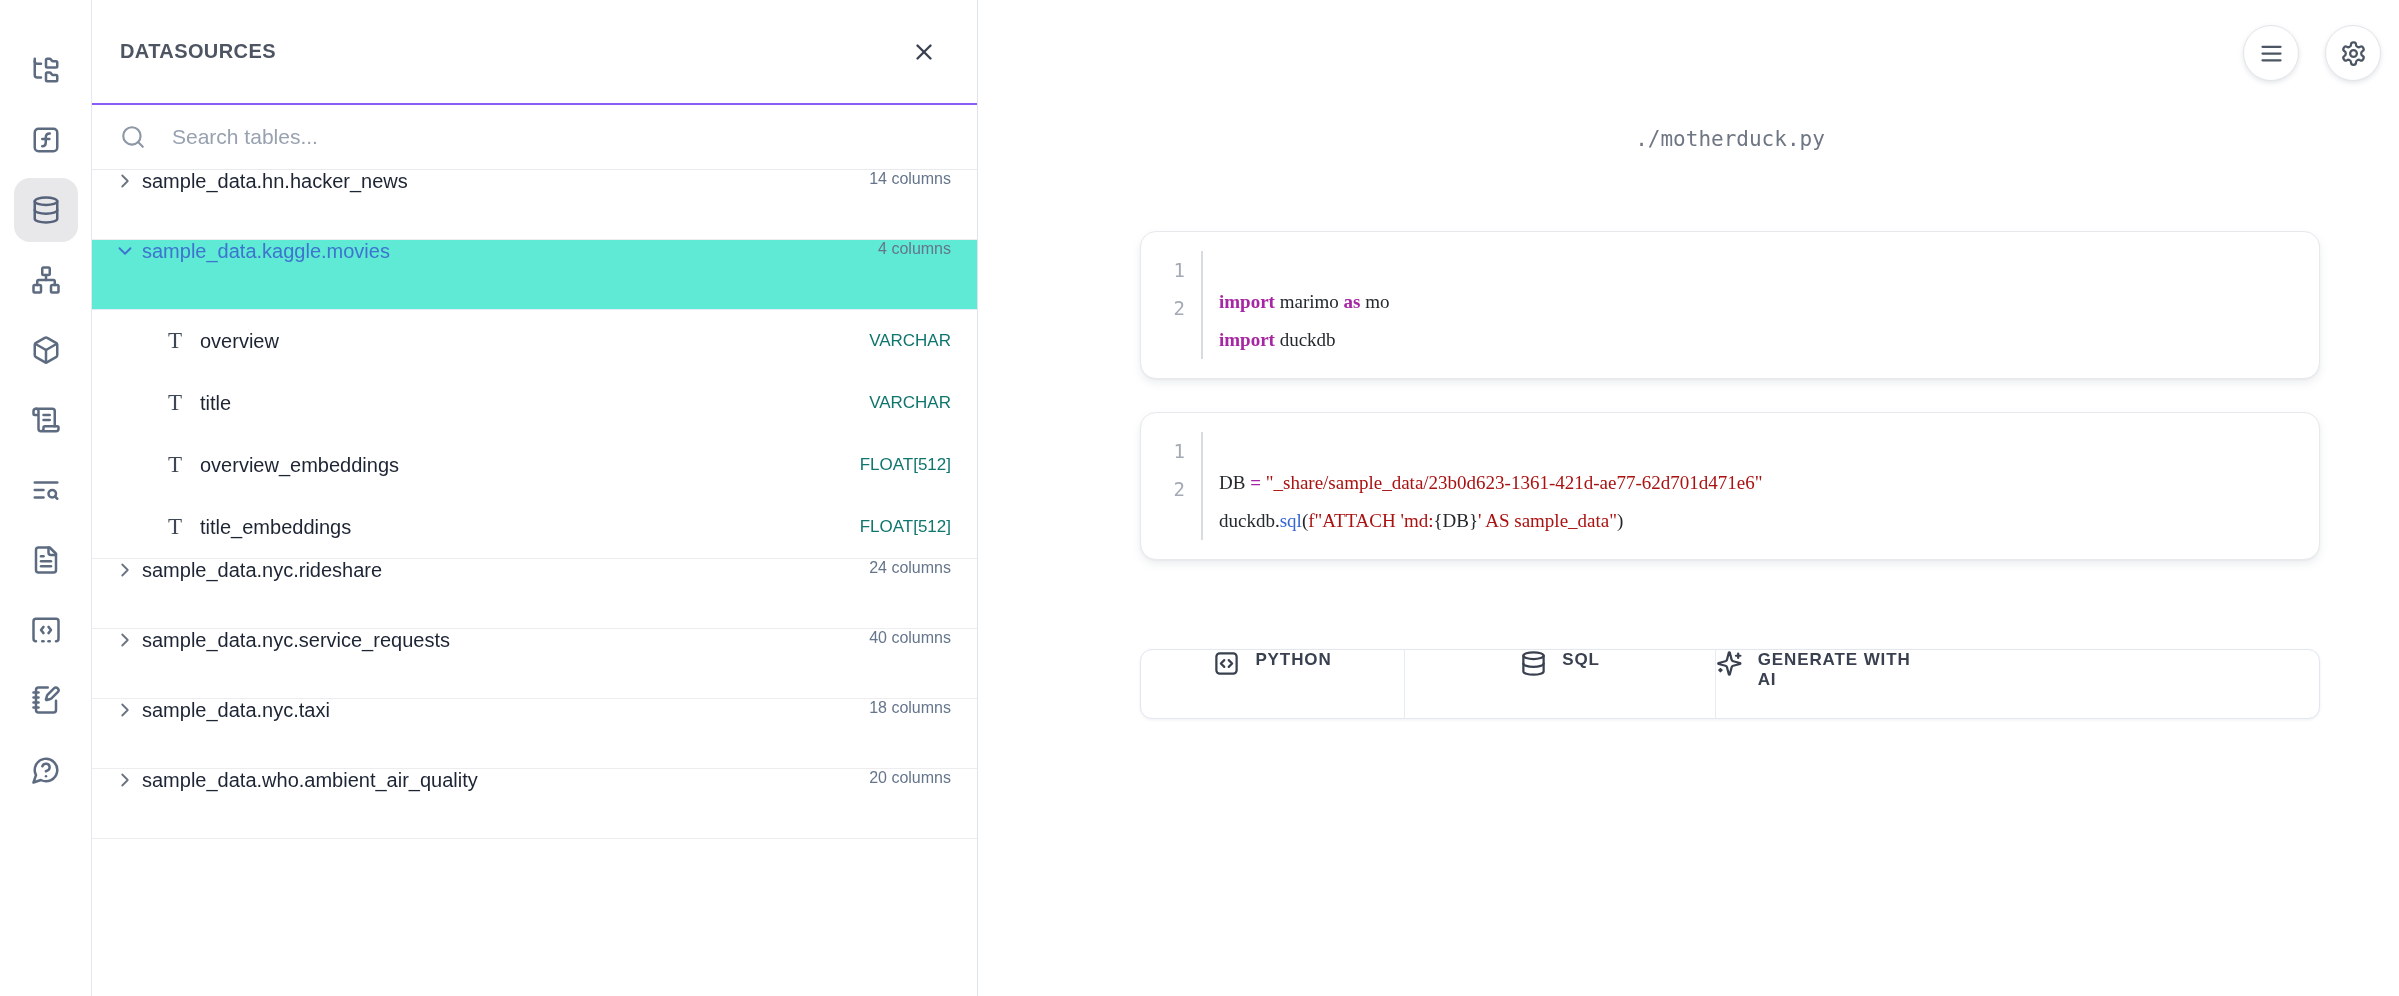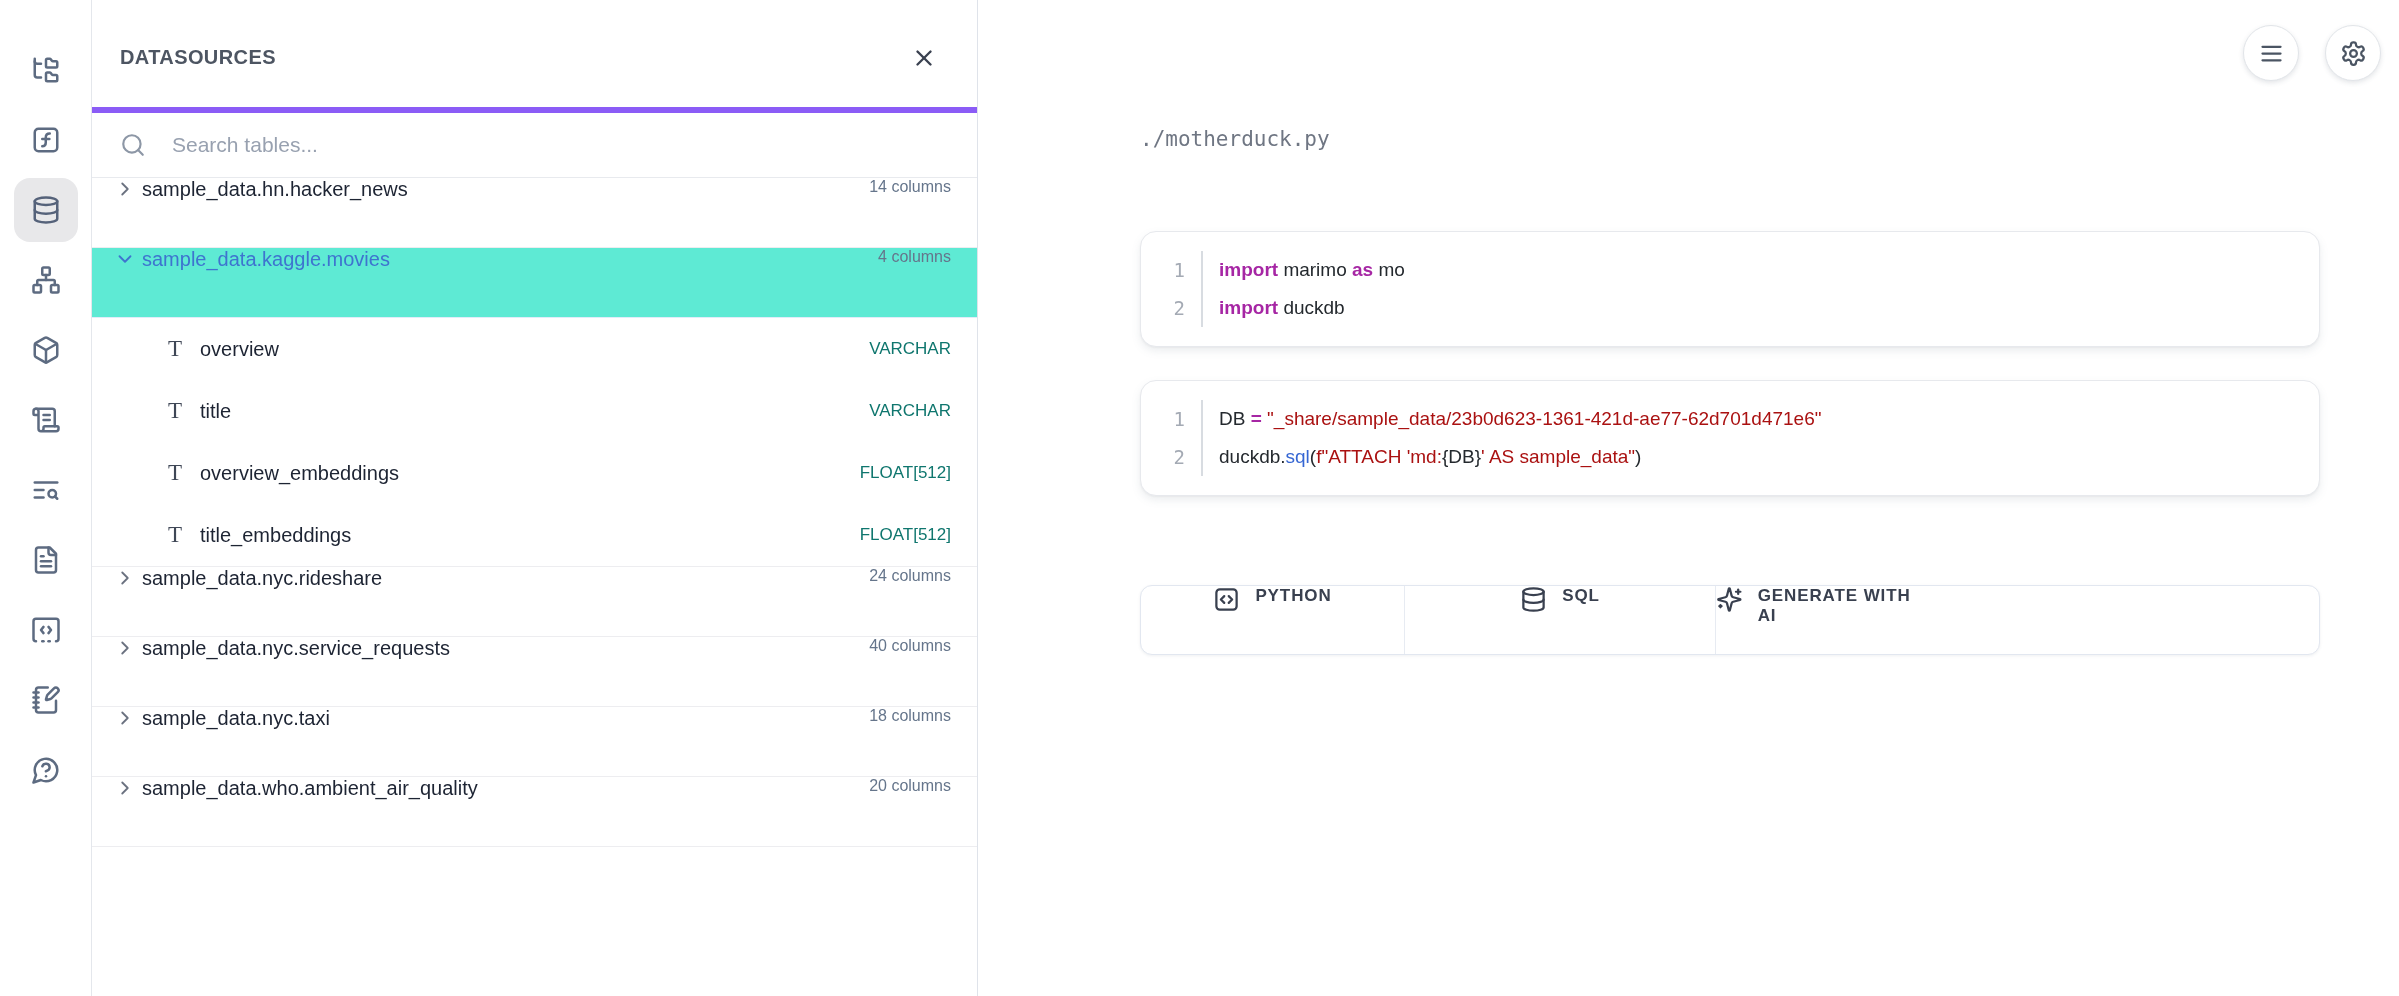--- a/index.html
+++ b/index.html
@@ -9,21 +9,21 @@
   
   .rail{width:92px;flex:0 0 92px;border-right:1px solid #e4e7ec;display:flex;flex-direction:column;align-items:center;padding-top:38px;box-sizing:border-box;background:#fff;}
   .rail-item{width:64px;height:64px;margin-bottom:6px;border-radius:16px;display:flex;align-items:center;justify-content:center;color:#5d6b81;cursor:pointer;}
   .rail-item.active{background:#e8e8ea;color:#55627a;}
   .rail-item svg{width:30px;height:30px;}
 
   svg.ic{fill:none;stroke:currentColor;stroke-width:2;stroke-linecap:round;stroke-linejoin:round;}
 
   
   .sidebar{width:886px;flex:0 0 886px;border-right:1px solid #dfe3ea;display:flex;flex-direction:column;box-sizing:border-box;background:#fff;}
-  .sb-header{height:105px;flex:0 0 105px;display:flex;align-items:center;justify-content:space-between;padding:0 40px 0 28px;border-bottom:6px solid #8b5cf6;box-sizing:border-box;margin-top:8px;}
+  .sb-header{height:105px;flex:0 0 105px;display:flex;align-items:center;justify-content:space-between;padding:0 40px 0 28px;border-bottom:2px solid #8b5cf6;box-sizing:border-box;}
   .sb-title{font-size:20px;font-weight:700;letter-spacing:.4px;color:#4d5562;}
   .sb-close{color:#3a4150;display:flex;cursor:pointer;}
   .sb-close svg{width:26px;height:26px;stroke-width:2.2;}
   .search-row{height:65px;flex:0 0 65px;display:flex;align-items:center;gap:24px;padding:0 28px;border-bottom:1px solid #e8eaee;box-sizing:border-box;}
   .search-row svg{width:26px;height:26px;color:#8d97a6;flex:0 0 auto;}
   .search-input{border:none;outline:none;flex:1;font-size:21px;color:#374151;font-family:"Liberation Sans",sans-serif;background:transparent;}
   .search-input::placeholder{color:#98a1b0;}
 
   .rows{flex:1;overflow:hidden;}
   .row{height:70px;display:flex;align-items:flex-start;padding:0 26px 0 22px;box-sizing:border-box;border-bottom:1px solid #ededf0;cursor:pointer;}
@@ -39,26 +39,26 @@
   .col-row .cname{font-size:20px;color:#1d2433;margin-left:14px;}
   .col-row .cmeta{margin-left:auto;font-size:17px;color:#0f766e;}
 
   
   .main{flex:1;position:relative;background:#fff;}
   .topbar{position:absolute;top:25px;right:18px;display:flex;gap:26px;}
   .circle-btn{width:54px;height:54px;border-radius:50%;background:#fff;border:1px solid #e2e5e9;box-shadow:0 2px 5px rgba(60,70,90,.14);display:flex;align-items:center;justify-content:center;color:#4b5563;cursor:pointer;}
   .circle-btn svg{width:27px;height:27px;}
 
   .doc{width:1180px;margin-left:162px;}
-  .filename{margin-top:127px;text-align:left;font-family:"DejaVu Sans Mono","Liberation Mono",monospace;font-size:21px;color:#6f7683;cursor:pointer;}
+  .filename{margin-top:127px;text-align:center;font-family:"DejaVu Sans Mono","Liberation Mono",monospace;font-size:21px;color:#6f7683;cursor:pointer;}
 
   .cell{margin-top:80px;border:1px solid #e7e9ed;border-radius:16px;background:#fff;box-shadow:0 4px 8px rgba(110,120,140,.13),0 1px 2px rgba(0,0,0,.04);display:flex;padding:19px 20px 19px 0;box-sizing:border-box;cursor:text;}
   .cell + .cell{margin-top:33px;}
   .gutter{width:62px;flex:0 0 62px;text-align:right;padding-right:16px;border-right:2px solid #d8dce1;font-family:"DejaVu Sans Mono","Liberation Mono",monospace;font-size:19px;line-height:38px;color:#a4aab4;box-sizing:border-box;}
-  .code{padding-left:16px;font-family:Liberation Sans, sans-serif;font-size:19px;line-height:38px;color:#24292e;white-space:pre;}
+  .code{padding-left:16px;font-family:Liberation Serif, serif;font-size:19px;line-height:38px;color:#24292e;white-space:pre;margin-top:32px;}
   .tok-kw{color:#a626a4;font-weight:bold;}
   .tok-op{color:#a626a4;font-weight:bold;}
   .tok-str{color:#aa1111;}
   .tok-fn{color:#3566d3;}
   .tok-pl{color:#24292e;}
 
   .btnbar{margin-top:89px;height:70px;display:flex;border:1px solid #e2e7f0;border-radius:12px;background:#fff;box-shadow:0 1px 3px rgba(100,110,130,.10);overflow:hidden;box-sizing:border-box;}
   .add-btn{display:flex;align-items:flex-start;justify-content:center;gap:15px;border-right:1px solid #e7ebf2;color:#39404f;font-size:17px;font-weight:700;letter-spacing:.9px;cursor:pointer;box-sizing:border-box;}
   .add-btn:last-child{border-right:none;}
   .add-btn svg{width:27px;height:27px;}

